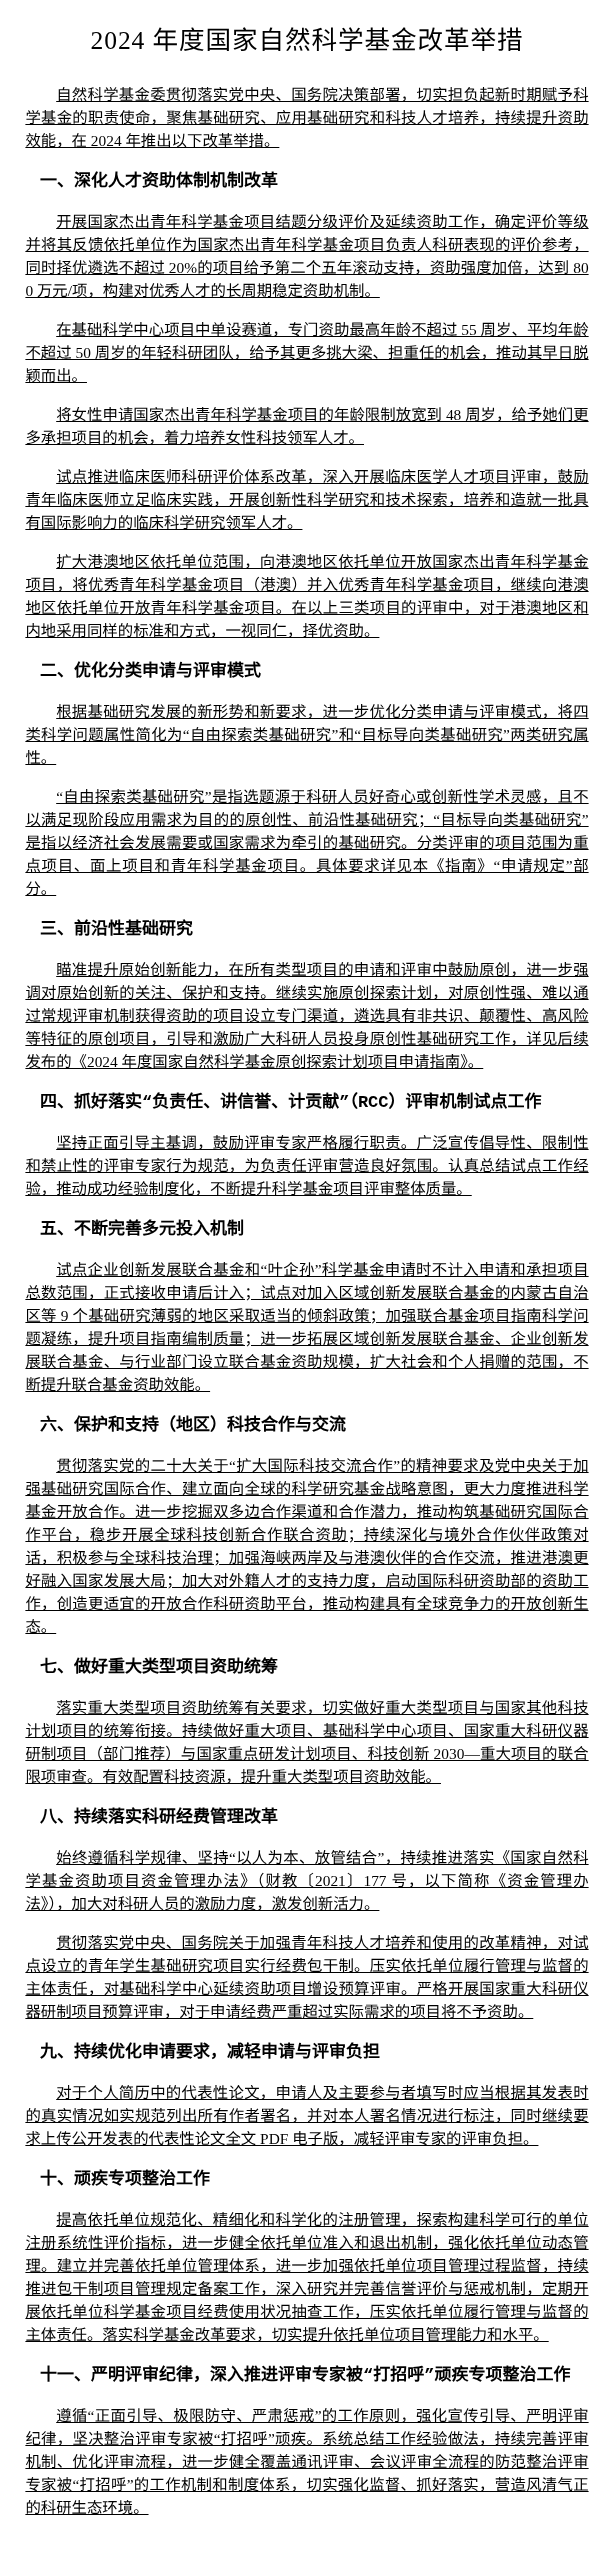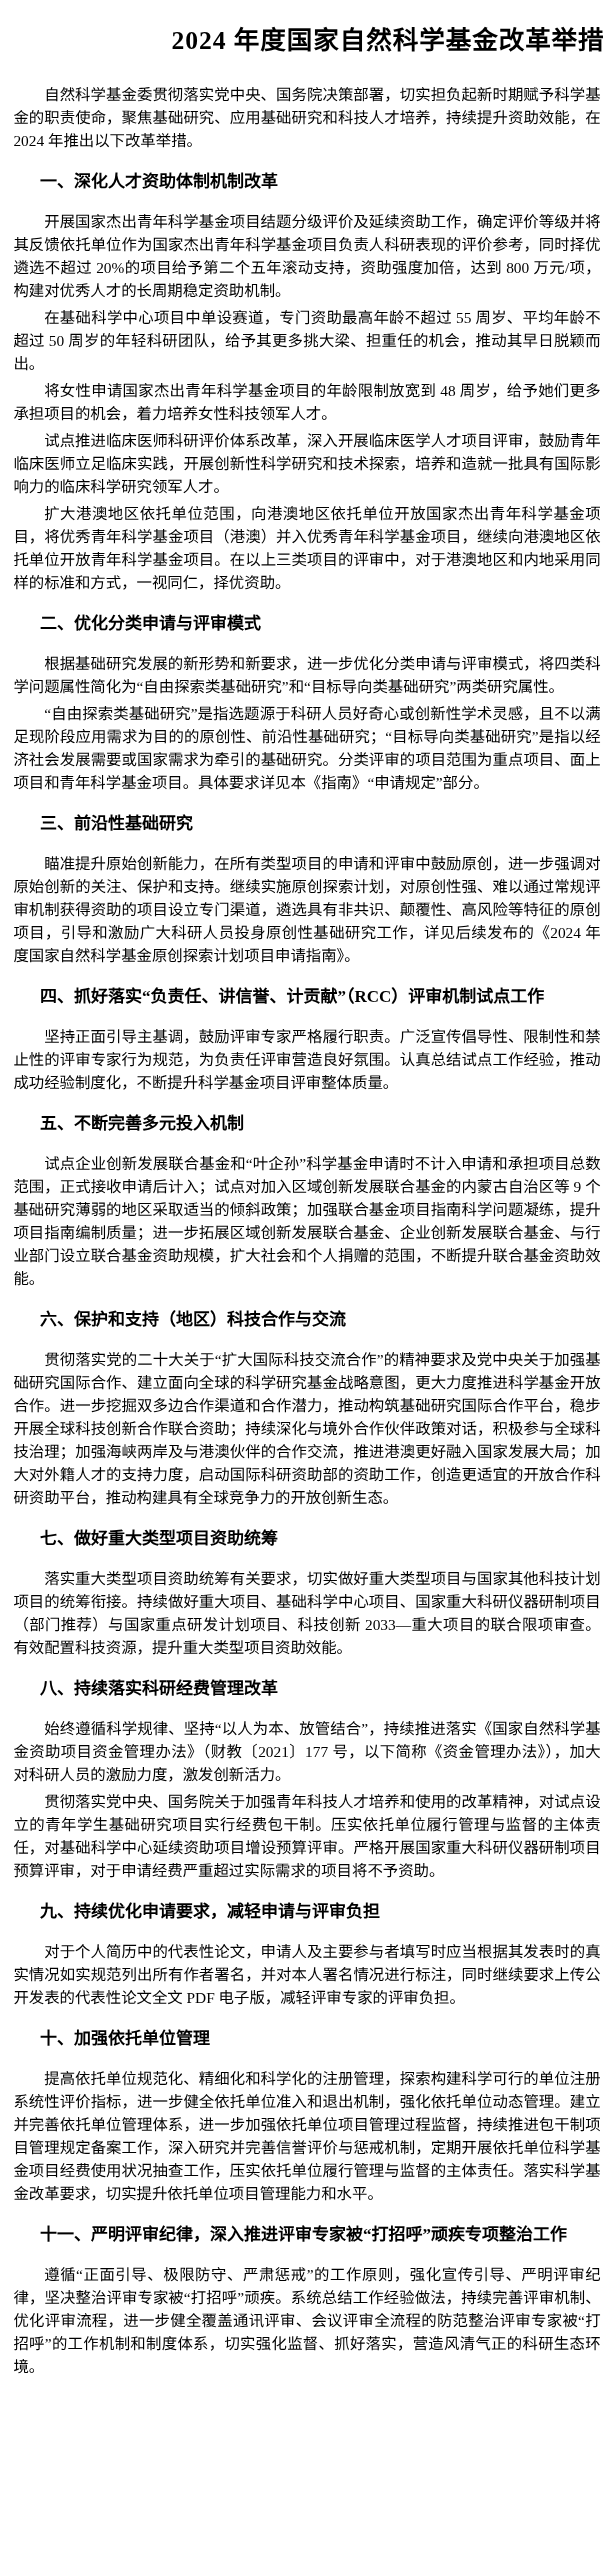--- a/index.html
+++ b/index.html
@@ -12,36 +12,37 @@
     min-height: 2576px;
     box-sizing: border-box;
     background: #ffffff;
     color: #000000;
     padding: 13.6px 9.4px 51px 9.4px;
     font-family: "Liberation Serif", "DejaVu Serif", serif;
   }
   .doc-title {
     font-family: "Liberation Serif", "DejaVu Serif", serif;
     font-size: 25.6px;
-    font-weight: 700;
-    text-align: right;
+    font-weight: 400;
+    text-align: center;
     line-height: 1.3;
     margin: 10.2px 0 25.6px 0;
     letter-spacing: 0.9px;
   }
   .body-para {
     font-size: 15.4px;
     line-height: 23px;
     text-align: justify;
     text-indent: 2em;
-    margin: 4px;
+    margin: 16px;
     word-break: break-all;
+    text-decoration: underline;
   }
   .section-heading {
-    font-family: Liberation Serif, serif;
+    font-family: Liberation Mono, monospace;
     font-size: 17px;
     font-weight: 700;
     line-height: 24px;
     text-indent: 1.8em;
     margin: 18px 0 16px 0;
     text-align: left;
   }
 </style>
 </head>
 <body>
@@ -63,25 +64,25 @@
       <p class="body-para">“自由探索类基础研究”是指选题源于科研人员好奇心或创新性学术灵感，且不以满足现阶段应用需求为目的的原创性、前沿性基础研究；“目标导向类基础研究”是指以经济社会发展需要或国家需求为牵引的基础研究。分类评审的项目范围为重点项目、面上项目和青年科学基金项目。具体要求详见本《指南》“申请规定”部分。</p>
       <h2 class="section-heading">三、前沿性基础研究</h2>
       <p class="body-para">瞄准提升原始创新能力，在所有类型项目的申请和评审中鼓励原创，进一步强调对原始创新的关注、保护和支持。继续实施原创探索计划，对原创性强、难以通过常规评审机制获得资助的项目设立专门渠道，遴选具有非共识、颠覆性、高风险等特征的原创项目，引导和激励广大科研人员投身原创性基础研究工作，详见后续发布的《2024 年度国家自然科学基金原创探索计划项目申请指南》。</p>
       <h2 class="section-heading">四、抓好落实“负责任、讲信誉、计贡献”（RCC）评审机制试点工作</h2>
       <p class="body-para">坚持正面引导主基调，鼓励评审专家严格履行职责。广泛宣传倡导性、限制性和禁止性的评审专家行为规范，为负责任评审营造良好氛围。认真总结试点工作经验，推动成功经验制度化，不断提升科学基金项目评审整体质量。</p>
       <h2 class="section-heading">五、不断完善多元投入机制</h2>
       <p class="body-para">试点企业创新发展联合基金和“叶企孙”科学基金申请时不计入申请和承担项目总数范围，正式接收申请后计入；试点对加入区域创新发展联合基金的内蒙古自治区等 9 个基础研究薄弱的地区采取适当的倾斜政策；加强联合基金项目指南科学问题凝练，提升项目指南编制质量；进一步拓展区域创新发展联合基金、企业创新发展联合基金、与行业部门设立联合基金资助规模，扩大社会和个人捐赠的范围，不断提升联合基金资助效能。</p>
       <h2 class="section-heading">六、保护和支持（地区）科技合作与交流</h2>
       <p class="body-para">贯彻落实党的二十大关于“扩大国际科技交流合作”的精神要求及党中央关于加强基础研究国际合作、建立面向全球的科学研究基金战略意图，更大力度推进科学基金开放合作。进一步挖掘双多边合作渠道和合作潜力，推动构筑基础研究国际合作平台，稳步开展全球科技创新合作联合资助；持续深化与境外合作伙伴政策对话，积极参与全球科技治理；加强海峡两岸及与港澳伙伴的合作交流，推进港澳更好融入国家发展大局；加大对外籍人才的支持力度，启动国际科研资助部的资助工作，创造更适宜的开放合作科研资助平台，推动构建具有全球竞争力的开放创新生态。</p>
       <h2 class="section-heading">七、做好重大类型项目资助统筹</h2>
-      <p class="body-para">落实重大类型项目资助统筹有关要求，切实做好重大类型项目与国家其他科技计划项目的统筹衔接。持续做好重大项目、基础科学中心项目、国家重大科研仪器研制项目（部门推荐）与国家重点研发计划项目、科技创新 2033—重大项目的联合限项审查。有效配置科技资源，提升重大类型项目资助效能。</p>
+      <p class="body-para">落实重大类型项目资助统筹有关要求，切实做好重大类型项目与国家其他科技计划项目的统筹衔接。持续做好重大项目、基础科学中心项目、国家重大科研仪器研制项目（部门推荐）与国家重点研发计划项目、科技创新 2030—重大项目的联合限项审查。有效配置科技资源，提升重大类型项目资助效能。</p>
       <h2 class="section-heading">八、持续落实科研经费管理改革</h2>
       <p class="body-para">始终遵循科学规律、坚持“以人为本、放管结合”，持续推进落实《国家自然科学基金资助项目资金管理办法》（财教〔2021〕177 号，以下简称《资金管理办法》），加大对科研人员的激励力度，激发创新活力。</p>
       <p class="body-para">贯彻落实党中央、国务院关于加强青年科技人才培养和使用的改革精神，对试点设立的青年学生基础研究项目实行经费包干制。压实依托单位履行管理与监督的主体责任，对基础科学中心延续资助项目增设预算评审。严格开展国家重大科研仪器研制项目预算评审，对于申请经费严重超过实际需求的项目将不予资助。</p>
       <h2 class="section-heading">九、持续优化申请要求，减轻申请与评审负担</h2>
       <p class="body-para">对于个人简历中的代表性论文，申请人及主要参与者填写时应当根据其发表时的真实情况如实规范列出所有作者署名，并对本人署名情况进行标注，同时继续要求上传公开发表的代表性论文全文 PDF 电子版，减轻评审专家的评审负担。</p>
-      <h2 class="section-heading">十、加强依托单位管理</h2>
+      <h2 class="section-heading">十、顽疾专项整治工作</h2>
       <p class="body-para">提高依托单位规范化、精细化和科学化的注册管理，探索构建科学可行的单位注册系统性评价指标，进一步健全依托单位准入和退出机制，强化依托单位动态管理。建立并完善依托单位管理体系，进一步加强依托单位项目管理过程监督，持续推进包干制项目管理规定备案工作，深入研究并完善信誉评价与惩戒机制，定期开展依托单位科学基金项目经费使用状况抽查工作，压实依托单位履行管理与监督的主体责任。落实科学基金改革要求，切实提升依托单位项目管理能力和水平。</p>
       <h2 class="section-heading">十一、严明评审纪律，深入推进评审专家被“打招呼”顽疾专项整治工作</h2>
       <p class="body-para">遵循“正面引导、极限防守、严肃惩戒”的工作原则，强化宣传引导、严明评审纪律，坚决整治评审专家被“打招呼”顽疾。系统总结工作经验做法，持续完善评审机制、优化评审流程，进一步健全覆盖通讯评审、会议评审全流程的防范整治评审专家被“打招呼”的工作机制和制度体系，切实强化监督、抓好落实，营造风清气正的科研生态环境。</p>
     </div>
 </div>
 
 
 </body></html>

